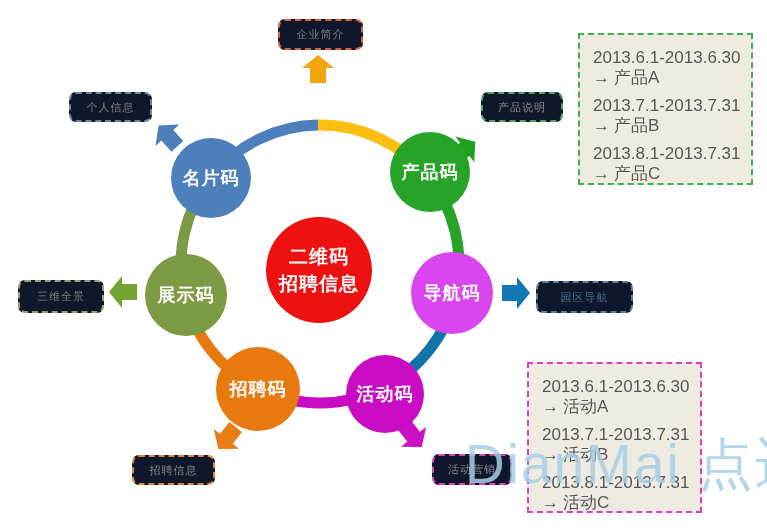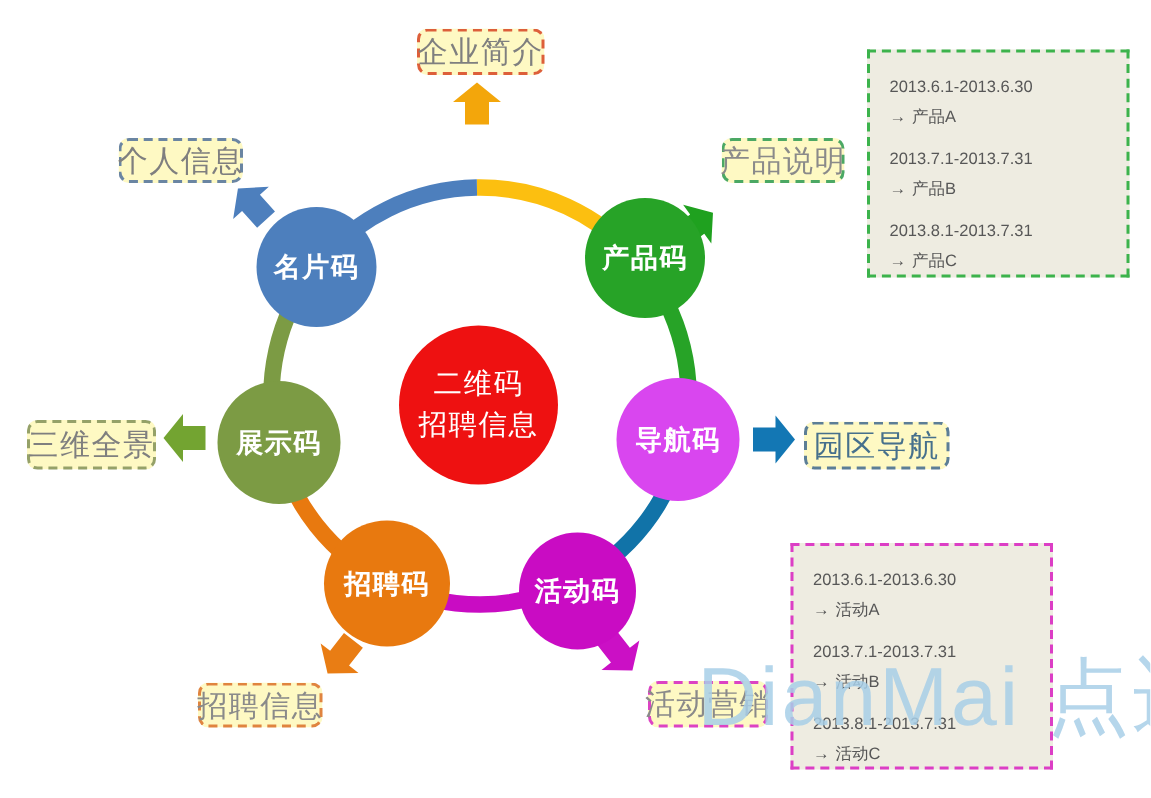--- a/index.html
+++ b/index.html
@@ -10,32 +10,32 @@
   .layer{position:absolute;left:0;top:0;width:100%;height:100%;}
   svg.diagram{position:absolute;left:0;top:0;}
   
   .node{
     position:absolute;border-radius:50%;display:flex;align-items:center;justify-content:center;
     color:#ffffff;font-weight:bold;font-size:18px;letter-spacing:1px;white-space:nowrap;
   }
   .center-node{
     position:absolute;left:266px;top:217px;width:106px;height:106px;border-radius:50%;
     display:flex;flex-direction:column;align-items:center;justify-content:center;
-    color:#ffffff;font-weight:normal;font-size:19px;line-height:27px;letter-spacing:1px;
+    color:#ffffff;font-weight:bold;font-size:19px;line-height:27px;letter-spacing:1px;
   }
   
   .callout{
     position:absolute;display:flex;align-items:center;justify-content:center;
-    border:2px dashed #999;border-radius:7px;background:#fef9c3;
-    font-size:20px;letter-spacing:1px;white-space:nowrap;box-sizing:border-box;
+    border:2px dashed #999;border-radius:7px;background:#0f172a;
+    font-size:11px;letter-spacing:1px;white-space:nowrap;box-sizing:border-box;
   }
   
   .panel{
     position:absolute;box-sizing:border-box;border:2px dashed #888;background:#eeece1;
-    padding:13px 12px 6px 13px;font-size:11px;line-height:20px;color:#575757;
+    padding:13px 12px 6px 13px;font-size:17px;line-height:20px;color:#575757;
   }
   .panel-product{left:578px;top:33px;width:175px;height:152px;}
   .panel-activity{left:527px;top:362px;width:175px;height:151px;}
   .sched-row{margin-bottom:8px;}
   .sched-period{white-space:nowrap;}
   .sched-target{white-space:nowrap;}
   .arrow-glyph{margin-right:4px;}
   
   .watermark{
     position:absolute;left:465px;top:428px;font-size:55px;font-weight:normal;
@@ -90,21 +90,21 @@
     <span>招聘信息</span>
   </div>
 
   <div id="callouts-layer" class="layer">
       <div class="callout" style="left: 278px; top: 19px; width: 85px; height: 31px; border-color: rgb(221, 95, 58); color: rgb(127, 127, 127);">企业简介</div>
       <div class="callout" style="left: 481px; top: 92px; width: 82px; height: 30px; border-color: rgb(75, 168, 100); color: rgb(138, 138, 138);">产品说明</div>
       <div class="callout" style="left: 432px; top: 454px; width: 80px; height: 31px; border-color: rgb(220, 67, 195); color: rgb(138, 138, 138);">活动营销</div>
       <div class="callout" style="left: 536px; top: 281px; width: 97px; height: 32px; border-color: rgb(92, 126, 150); color: rgb(70, 112, 140);">园区导航</div>
       <div class="callout" style="left: 18px; top: 280px; width: 86px; height: 33px; border-color: rgb(149, 161, 104); color: rgb(127, 127, 127);">三维全景</div>
       <div class="callout" style="left: 132px; top: 455px; width: 83px; height: 30px; border-color: rgb(224, 132, 63); color: rgb(138, 138, 138);">招聘信息</div>
-      <div class="callout" style="left: 79px; top: 92px; width: 83px; height: 30px; border-color: rgb(106, 133, 162); color: rgb(127, 127, 127);">个人信息</div>
+      <div class="callout" style="left: 69px; top: 92px; width: 83px; height: 30px; border-color: rgb(106, 133, 162); color: rgb(127, 127, 127);">个人信息</div>
     </div>
 
   <div class="panel panel-product" id="panel-product" style="border-color: rgb(60, 179, 76); background: rgb(238, 236, 225); color: rgb(87, 87, 87);">
       <div class="sched-row">
         <div class="sched-period">2013.6.1-2013.6.30</div>
         <div class="sched-target"><span class="arrow-glyph">→</span><span>产品A</span></div>
       </div>
       <div class="sched-row">
         <div class="sched-period">2013.7.1-2013.7.31</div>
         <div class="sched-target"><span class="arrow-glyph">→</span><span>产品B</span></div>

